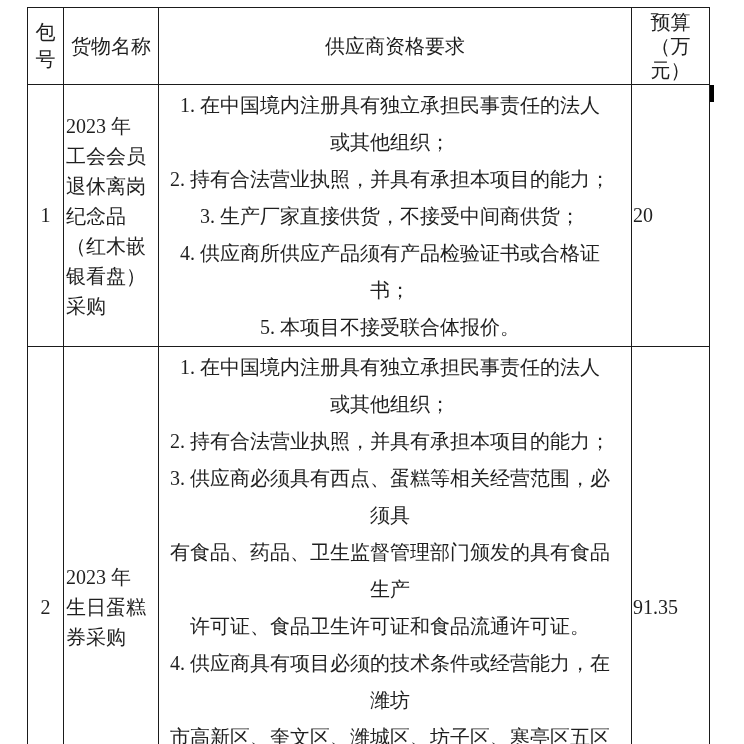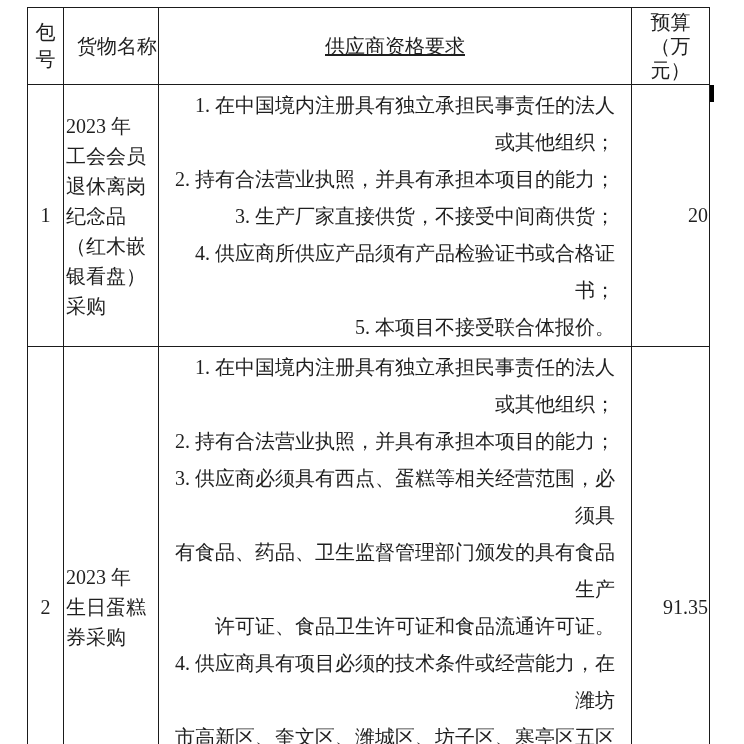--- a/index.html
+++ b/index.html
@@ -37,39 +37,39 @@
     vertical-align: middle;
   }
   .cell-name {
     text-align: left;
     vertical-align: middle;
     white-space: pre-line;
     line-height: 30px;
     padding: 0 2px;
   }
   .cell-req {
-    text-align: right;
+    text-align: center;
     vertical-align: top;
     white-space: pre-line;
     line-height: 37px;
     padding: 2px 16px 0 6px;
   }
   .cell-budget {
-    text-align: right;
+    text-align: left;
     vertical-align: middle;
   }
   
   .hdr {
     text-align: center;
     vertical-align: middle;
     white-space: pre-line;
   }
   .hdr-no   { line-height: 27px; }
-  .hdr-name { line-height: 27px; text-align: right; }
-  .hdr-req  { line-height: 27px; text-decoration: underline; }
+  .hdr-name { line-height: 27px; }
+  .hdr-req  { line-height: 27px; }
   .hdr-budget { line-height: 24px; }
   
   tr.row-header { height: 77px; }
   tr.row-1 { height: 221px; }
   tr.row-2 { height: 377px; }
   
   .cursor-artifact {
     position: absolute;
     left: 710px;
     top: 85px;

